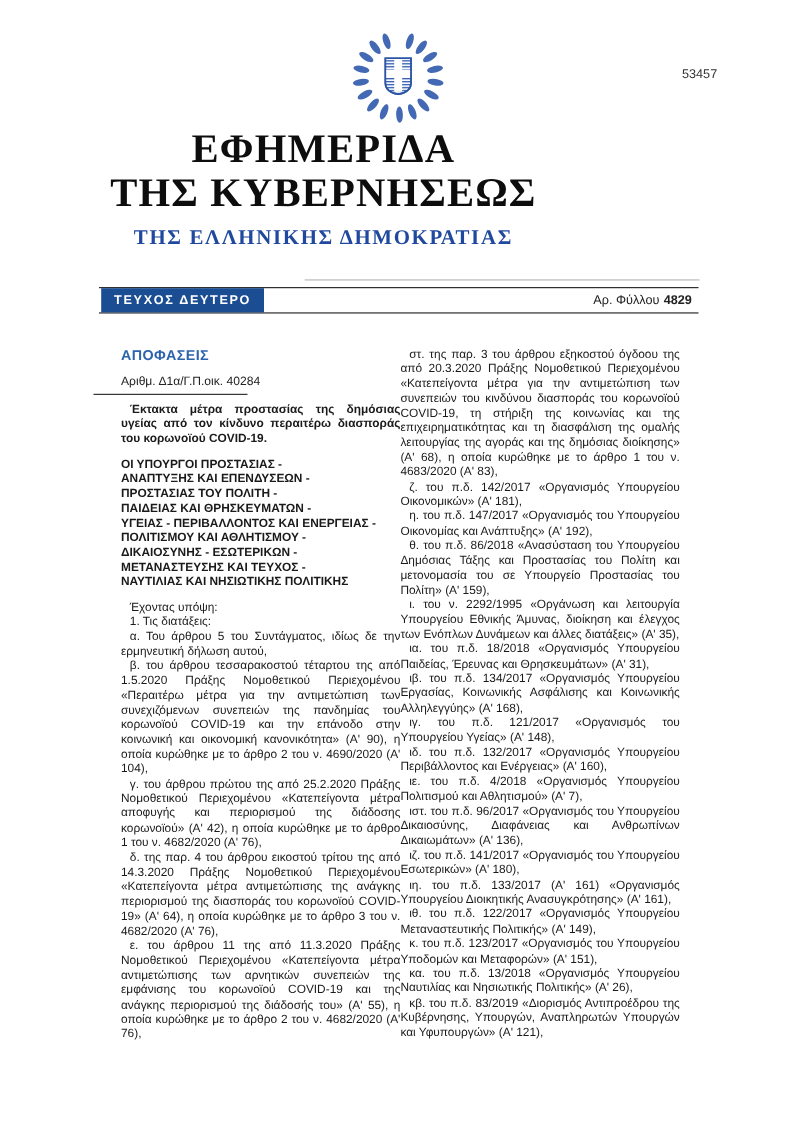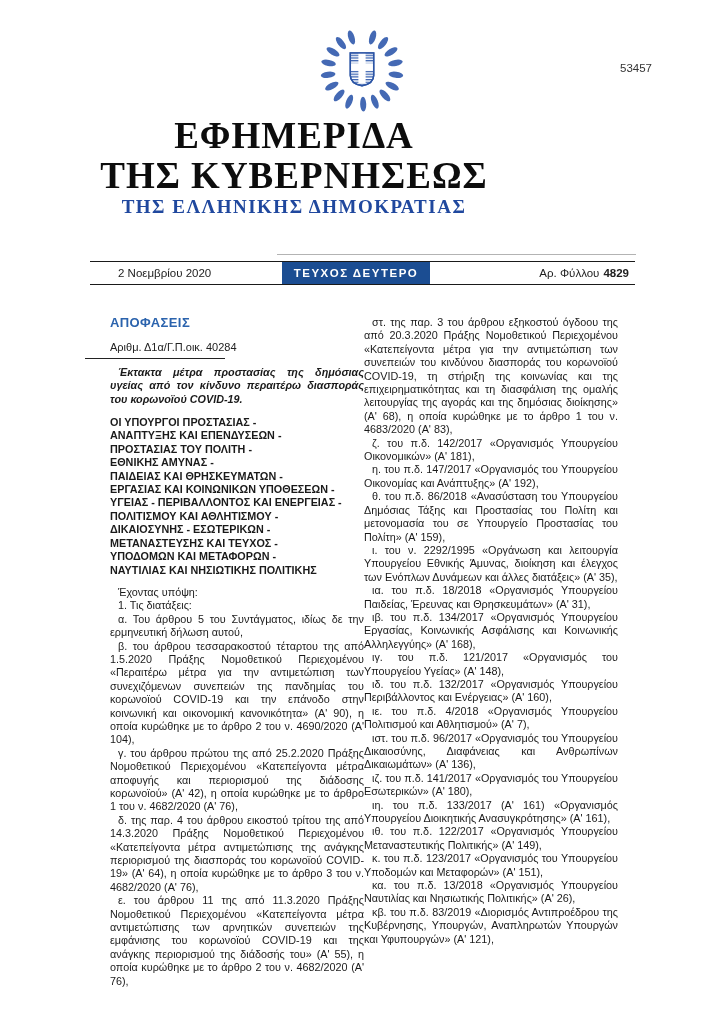--- a/index.html
+++ b/index.html
@@ -12,21 +12,21 @@
   
   .page-number{position:absolute;top:62px;right:72px;font-size:11.5px;color:#333;}
   
   .masthead{position:absolute;top:116px;left:0;width:588px;text-align:center;}
   .masthead .t1,.masthead .t2{
     font-family:"Liberation Serif",serif;font-weight:bold;color:#0d0d0d;
     font-size:37px;line-height:40px;letter-spacing:1px;
   }
   .masthead .sub{
     font-family:"Liberation Serif",serif;font-weight:bold;
-    color:var(--brand-blue,#20489e);font-size:19px;letter-spacing:1.5px;margin-top:0;
+    color:var(--brand-blue,#20489e);font-size:19px;letter-spacing:1.5px;margin-top:10px;
   }
   
   .pre-rule{position:absolute;top:254px;left:277px;width:359px;height:1px;background:#b3b3b3;}
   
   .issue-bar{
     position:absolute;top:261px;left:90px;width:545px;height:24px;
     border-top:1.5px solid #1a1a1a;border-bottom:1.5px solid #1a1a1a;
     display:flex;align-items:stretch;box-sizing:border-box;
   }
   .issue-date{flex:0 0 190px;display:flex;align-items:center;padding-left:28px;font-size:11.5px;color:#222;box-sizing:border-box;}
@@ -42,21 +42,21 @@
     position:absolute;top:316px;left:110px;width:524px;
     display:flex;font-size:10.8px;line-height:13.4px;
   }
   .col{width:254px;}
   .section-heading{
     color:var(--heading-blue,#2b63ad);font-weight:bold;font-size:13px;
     letter-spacing:.4px;margin:0 0 12px 0;
   }
   .doc-number{font-size:11px;color:#222;}
   .doc-rule{height:0;border-bottom:1.5px solid #222;width:140px;margin:3px 0 7px -25px;}
-  .doc-title{font-weight:bold;text-indent:8px;text-align:justify;margin:0 0 10px 0;font-style:italic;}
+  .doc-title{font-weight:bold;text-indent:8px;text-align:justify;margin:0 0 10px 0;}
   .ministers{font-weight:bold;margin:0 0 9px 0;}
   .ministers div{white-space:nowrap;}
   .par{margin:0;text-indent:8px;text-align:justify;}
 </style>
 </head>
 <body>
 
 <div class="emblem">
   <svg viewBox="0 0 100 100" width="90" height="92" aria-hidden="true">
     <defs>
@@ -96,46 +96,42 @@
 
 <div class="masthead">
   <div class="t1">ΕΦΗΜΕΡΙΔΑ</div>
   <div class="t2">ΤΗΣ ΚΥΒΕΡΝΗΣΕΩΣ</div>
   <div class="sub">ΤΗΣ ΕΛΛΗΝΙΚΗΣ ΔΗΜΟΚΡΑΤΙΑΣ</div>
 </div>
 
 <div class="pre-rule"></div>
 
 <div class="issue-bar">
-  <div class="issue-date">2 Νοεμβρίου 2020</div>
   <div class="issue-type">ΤΕΥΧΟΣ  ΔΕΥΤΕΡΟ</div>
   <div class="issue-no">
     <span>Αρ. Φύλλου</span>
     <span class="num">4829</span>
   </div>
 </div>
 
 <div class="columns">
   <div class="col">
     <div class="section-heading">ΑΠΟΦΑΣΕΙΣ</div>
     <div class="doc-number">Αριθμ. Δ1α/Γ.Π.οικ. 40284</div>
     <div class="doc-rule"></div>
     <div class="doc-title">Έκτακτα μέτρα προστασίας της δημόσιας υγείας από τον κίνδυνο περαιτέρω διασποράς του κορωνοϊού COVID-19.</div>
     <div class="ministers">
         <div>ΟΙ ΥΠΟΥΡΓΟΙ ΠΡΟΣΤΑΣΙΑΣ -</div>
         <div>ΑΝΑΠΤΥΞΗΣ ΚΑΙ ΕΠΕΝΔΥΣΕΩΝ -</div>
         <div>ΠΡΟΣΤΑΣΙΑΣ ΤΟΥ ΠΟΛΙΤΗ -</div>
-        <div>ΕΘΝΙΚΗΣ ΑΜΥΝΑΣ -</div>
         <div>ΠΑΙΔΕΙΑΣ ΚΑΙ ΘΡΗΣΚΕΥΜΑΤΩΝ -</div>
-        <div>ΕΡΓΑΣΙΑΣ ΚΑΙ ΚΟΙΝΩΝΙΚΩΝ ΥΠΟΘΕΣΕΩΝ -</div>
         <div>ΥΓΕΙΑΣ - ΠΕΡΙΒΑΛΛΟΝΤΟΣ ΚΑΙ ΕΝΕΡΓΕΙΑΣ -</div>
         <div>ΠΟΛΙΤΙΣΜΟΥ ΚΑΙ ΑΘΛΗΤΙΣΜΟΥ -</div>
         <div>ΔΙΚΑΙΟΣΥΝΗΣ - ΕΣΩΤΕΡΙΚΩΝ -</div>
         <div>ΜΕΤΑΝΑΣΤΕΥΣΗΣ ΚΑΙ ΤΕΥΧΟΣ -</div>
-        <div>ΥΠΟΔΟΜΩΝ ΚΑΙ ΜΕΤΑΦΟΡΩΝ -</div>
         <div>ΝΑΥΤΙΛΙΑΣ ΚΑΙ ΝΗΣΙΩΤΙΚΗΣ ΠΟΛΙΤΙΚΗΣ</div>
       </div>
     <div>
         <p class="par">Έχοντας υπόψη:</p>
         <p class="par">1. Τις διατάξεις:</p>
         <p class="par">α. Του άρθρου 5 του Συντάγματος, ιδίως δε την ερμηνευτική δήλωση αυτού,</p>
         <p class="par">β. του άρθρου τεσσαρακοστού τέταρτου της από 1.5.2020 Πράξης Νομοθετικού Περιεχομένου «Περαιτέρω μέτρα για την αντιμετώπιση των συνεχιζόμενων συνεπειών της πανδημίας του κορωνοϊού COVID-19 και την επάνοδο στην κοινωνική και οικονομική κανονικότητα» (Α' 90), η οποία κυρώθηκε με το άρθρο 2 του ν. 4690/2020 (Α' 104),</p>
         <p class="par">γ. του άρθρου πρώτου της από 25.2.2020 Πράξης Νομοθετικού Περιεχομένου «Κατεπείγοντα μέτρα αποφυγής και περιορισμού της διάδοσης κορωνοϊού» (Α' 42), η οποία κυρώθηκε με το άρθρο 1 του ν. 4682/2020 (Α' 76),</p>
         <p class="par">δ. της παρ. 4 του άρθρου εικοστού τρίτου της από 14.3.2020 Πράξης Νομοθετικού Περιεχομένου «Κατεπείγοντα μέτρα αντιμετώπισης της ανάγκης περιορισμού της διασποράς του κορωνοϊού COVID-19» (Α' 64), η οποία κυρώθηκε με το άρθρο 3 του ν. 4682/2020 (Α' 76),</p>
         <p class="par">ε. του άρθρου 11 της από 11.3.2020 Πράξης Νομοθετικού Περιεχομένου «Κατεπείγοντα μέτρα αντιμετώπισης των αρνητικών συνεπειών της εμφάνισης του κορωνοϊού COVID-19 και της ανάγκης περιορισμού της διάδοσής του» (Α' 55), η οποία κυρώθηκε με το άρθρο 2 του ν. 4682/2020 (Α' 76),</p>

